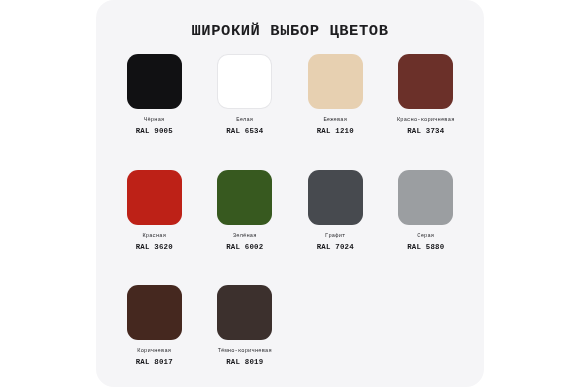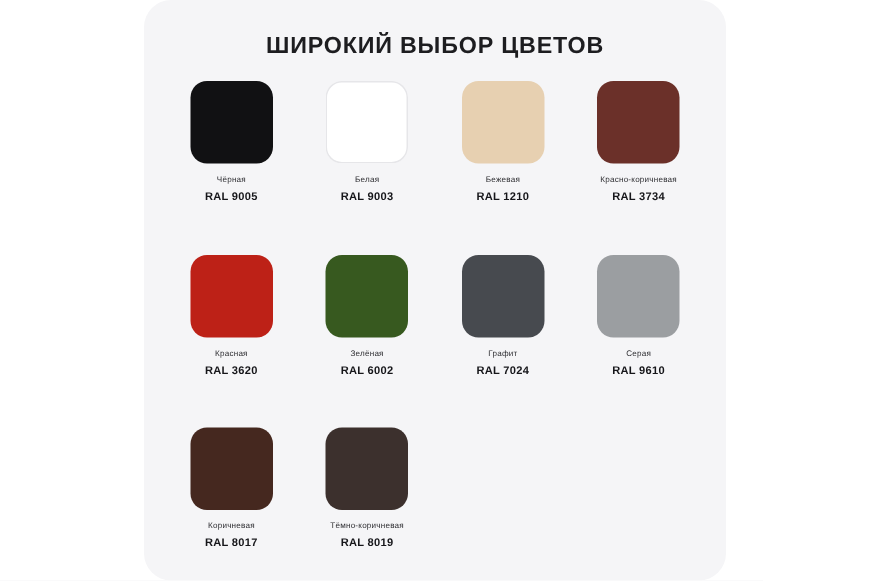--- a/index.html
+++ b/index.html
@@ -88,36 +88,36 @@
     color: #16161a;
     letter-spacing: 0.2px;
     text-align: center;
     line-height: 1.1;
     white-space: nowrap;
   }
 </style>
 </head>
 <body style="background: rgb(255, 255, 255);">
 
-<div class="panel" style="background: rgb(245, 245, 247);">
+<div class="panel" style="background: rgb(245, 245, 247); font-family: Liberation Mono, monospace;">
 
   <div class="panel-title">ШИРОКИЙ ВЫБОР ЦВЕТОВ</div>
 
   <div class="swatch-grid">
 
     <div class="swatch-cell">
       <div class="swatch-chip" style="background: rgb(17, 17, 19);"></div>
       <div class="swatch-name">Чёрная</div>
       <div class="swatch-code">RAL 9005</div>
     </div>
 
     <div class="swatch-cell">
       <div class="swatch-chip bordered" style="background: rgb(255, 255, 255);"></div>
       <div class="swatch-name">Белая</div>
-      <div class="swatch-code">RAL 9003</div>
+      <div class="swatch-code">RAL 6534</div>
     </div>
 
     <div class="swatch-cell">
       <div class="swatch-chip" style="background: rgb(231, 208, 177);"></div>
       <div class="swatch-name">Бежевая</div>
       <div class="swatch-code">RAL 1210</div>
     </div>
 
 
     <div class="swatch-cell">
@@ -141,21 +141,21 @@
 
     <div class="swatch-cell">
       <div class="swatch-chip" style="background: rgb(71, 74, 79);"></div>
       <div class="swatch-name">Графит</div>
       <div class="swatch-code">RAL 7024</div>
     </div>
 
     <div class="swatch-cell">
       <div class="swatch-chip" style="background: rgb(155, 158, 161);"></div>
       <div class="swatch-name">Серая</div>
-      <div class="swatch-code">RAL 9610</div>
+      <div class="swatch-code">RAL 5880</div>
     </div>
 
     <div class="swatch-cell">
       <div class="swatch-chip" style="background: rgb(69, 40, 31);"></div>
       <div class="swatch-name">Коричневая</div>
       <div class="swatch-code">RAL 8017</div>
     </div>
 
     <div class="swatch-cell">
       <div class="swatch-chip" style="background: rgb(60, 48, 45);"></div>

